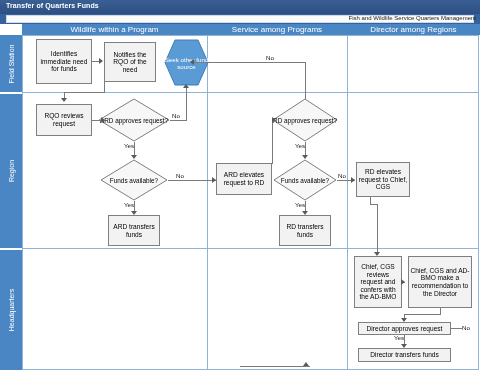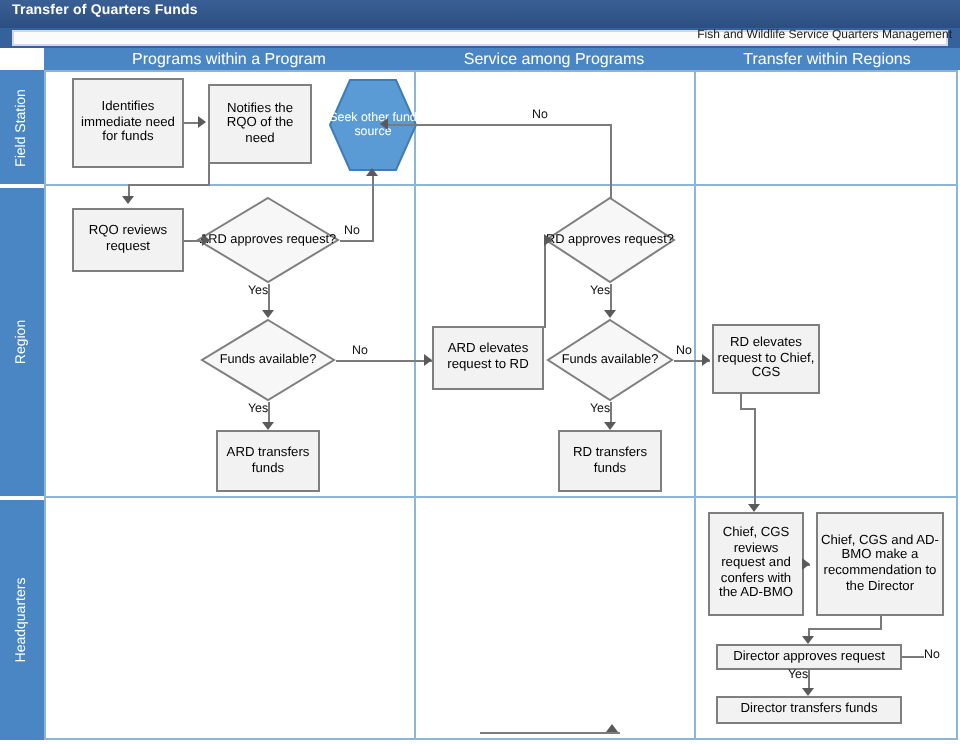--- a/index.html
+++ b/index.html
@@ -61,27 +61,27 @@
 <div id="app">
 
   <div class="titlebar">
     <div class="ttl">Transfer of Quarters Funds</div>
   </div>
   <div class="subbar"></div>
   <div class="subwhite"></div>
   <div class="subtitle">Fish and Wildlife Service Quarters Management</div>
 
   <div class="colband" style="left:22px;width:185px;">
-    <span>Programs within a Program</span>
+    <span>Wildlife within a Program</span>
   </div>
   <div class="colband" style="left:207px;width:140px;">
     <span>Service among Programs</span>
   </div>
   <div class="colband" style="left:347px;width:133px;">
-    <span>Transfer within Regions</span>
+    <span>Director among Regions</span>
   </div>
 
   <div class="rowband" style="top:35px;height:57px;">
     <span>Field Station</span>
   </div>
   <div class="rowband" style="top:94px;height:154px;">
     <span>Region</span>
   </div>
   <div class="rowband" style="top:250px;height:120px;">
     <span>Headquarters</span>

